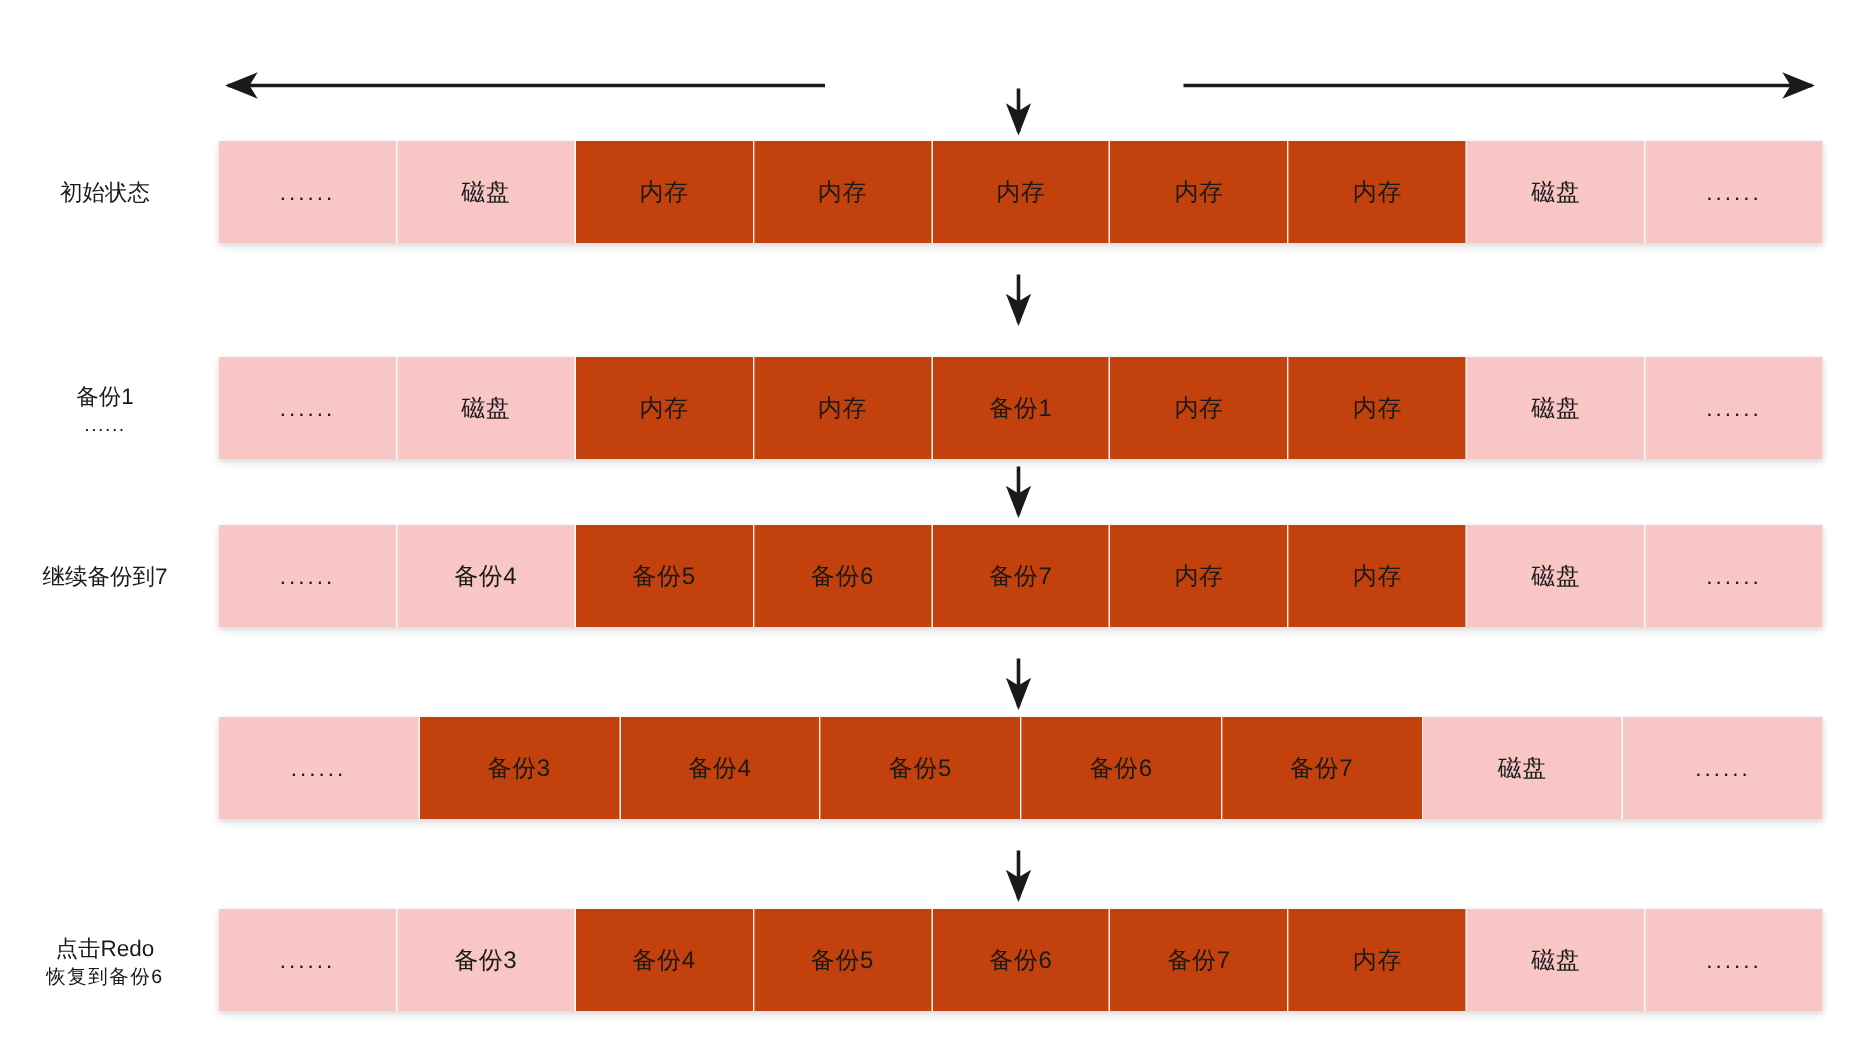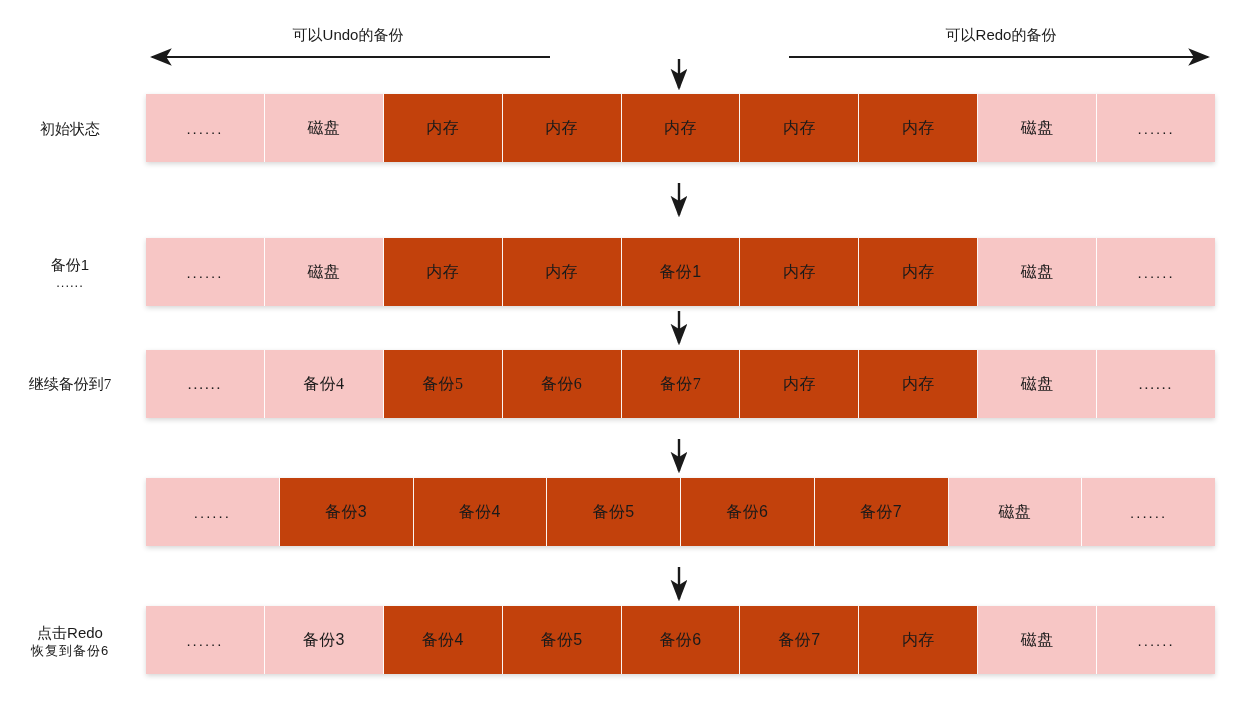--- a/index.html
+++ b/index.html
@@ -106,22 +106,20 @@
     letter-spacing: 2px;
     font-size: 15px;
   }
 </style>
 </head>
 <body>
 
 <div id="diagram">
 
   <div class="top-band">
-    <div class="ann-label undo-label">可以Undo的备份</div>
-    <div class="ann-label redo-label">可以Redo的备份</div>
   </div>
 
   <svg class="svg-layer" viewBox="0 0 1246 701" width="1246" height="701">
     <defs>
       <marker id="arrowEnd" markerWidth="10" markerHeight="10" refX="9" refY="4" orient="auto" markerUnits="strokeWidth">
         <path d="M0,0 L10,4 L0,8 L2.5,4 z" fill="#1a1a1a"></path>
       </marker>
       <marker id="arrowStart" markerWidth="10" markerHeight="10" refX="1" refY="4" orient="auto" markerUnits="strokeWidth">
         <path d="M10,0 L0,4 L10,8 L7.5,4 z" fill="#1a1a1a"></path>
       </marker>
@@ -205,21 +203,21 @@
             <span>内存</span>
           </div>
           <div class="cell disk">
             <span>磁盘</span>
           </div>
           <div class="cell disk">
             <span class="dots">......</span>
           </div>
         </div>
       </div>
-      <div class="row" style="top: 350px; font-family: Liberation Serif, serif;">
+      <div class="row" style="top: 350px;">
         <div class="row-label">
           <div>继续备份到7</div>
         </div>
         <div class="bar">
           <div class="cell disk">
             <span class="dots">......</span>
           </div>
           <div class="cell disk">
             <span>备份4</span>
           </div>

